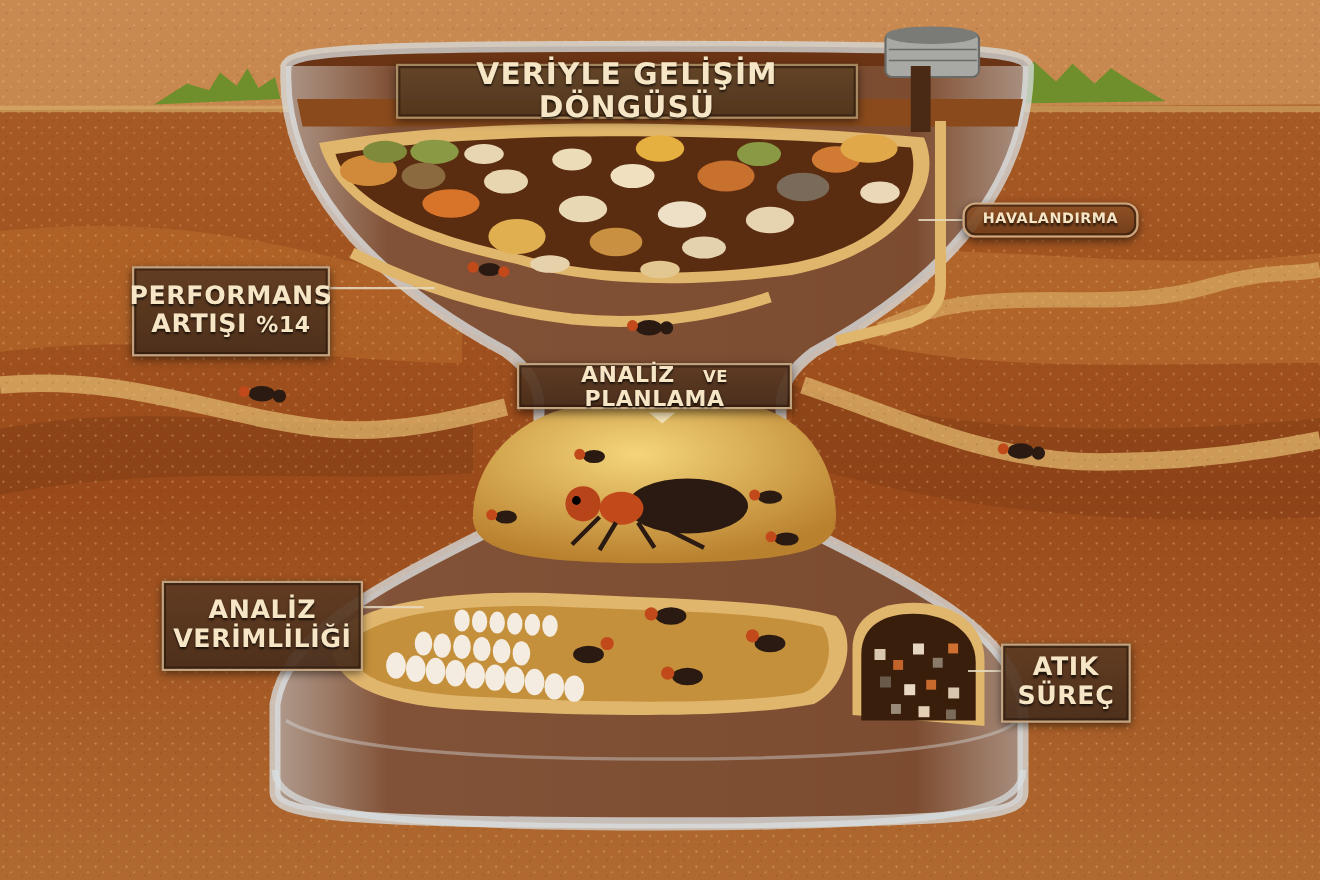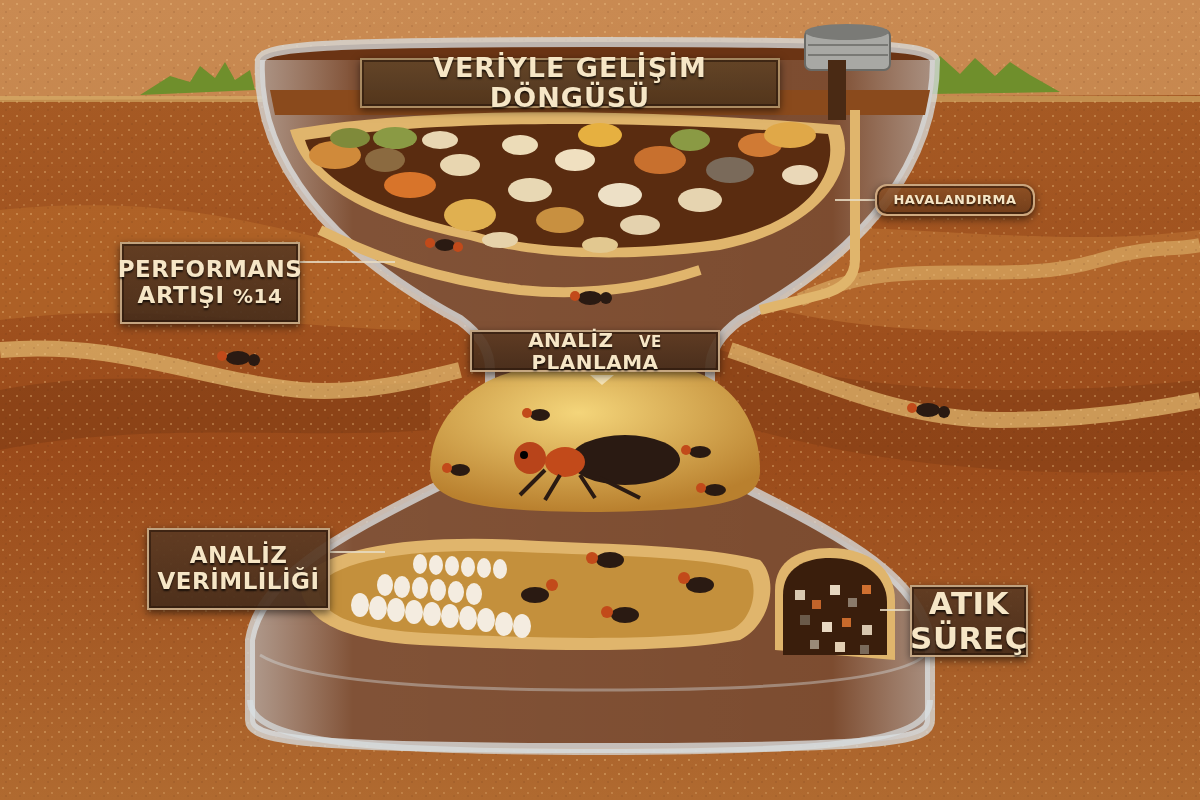--- a/index.html
+++ b/index.html
@@ -14,21 +14,21 @@
   .title{left:360px;top:58px;width:420px;height:50px;font-size:27px;letter-spacing:1px;
     background:linear-gradient(180deg,rgba(95,66,36,0.85),rgba(72,50,28,0.85));border-color:rgba(220,190,140,0.6);}
   .perf{left:120px;top:242px;width:180px;height:82px;font-size:23px;}
   .perf .big{font-size:20px;}
   .perf .pct{font-size:20px;}
   .analiz{left:470px;top:330px;width:250px;height:42px;font-size:20px;}
   .analiz .small{font-size:15px;margin-left:18px;}
   .hava{left:875px;top:184px;width:160px;height:32px;font-size:13px;
     background:linear-gradient(180deg,rgba(140,80,36,0.9),rgba(110,60,26,0.9));border-radius:12px;}
   .surec{left:147px;top:528px;width:183px;height:82px;font-size:23px;}
-  .atik{left:910px;top:585px;width:118px;height:72px;font-size:31px;}
+  .atik{left:910px;top:585px;width:118px;height:72px;font-size:23px;}
 </style>
 </head>
 <body>
 
 <svg class="scene" viewBox="0 0 1200 800" xmlns="http://www.w3.org/2000/svg">
   <defs>
     <linearGradient id="sky" x1="0" y1="0" x2="0" y2="1">
       <stop offset="0" stop-color="#c98a52"></stop>
       <stop offset="1" stop-color="#b87638"></stop>
     </linearGradient>

